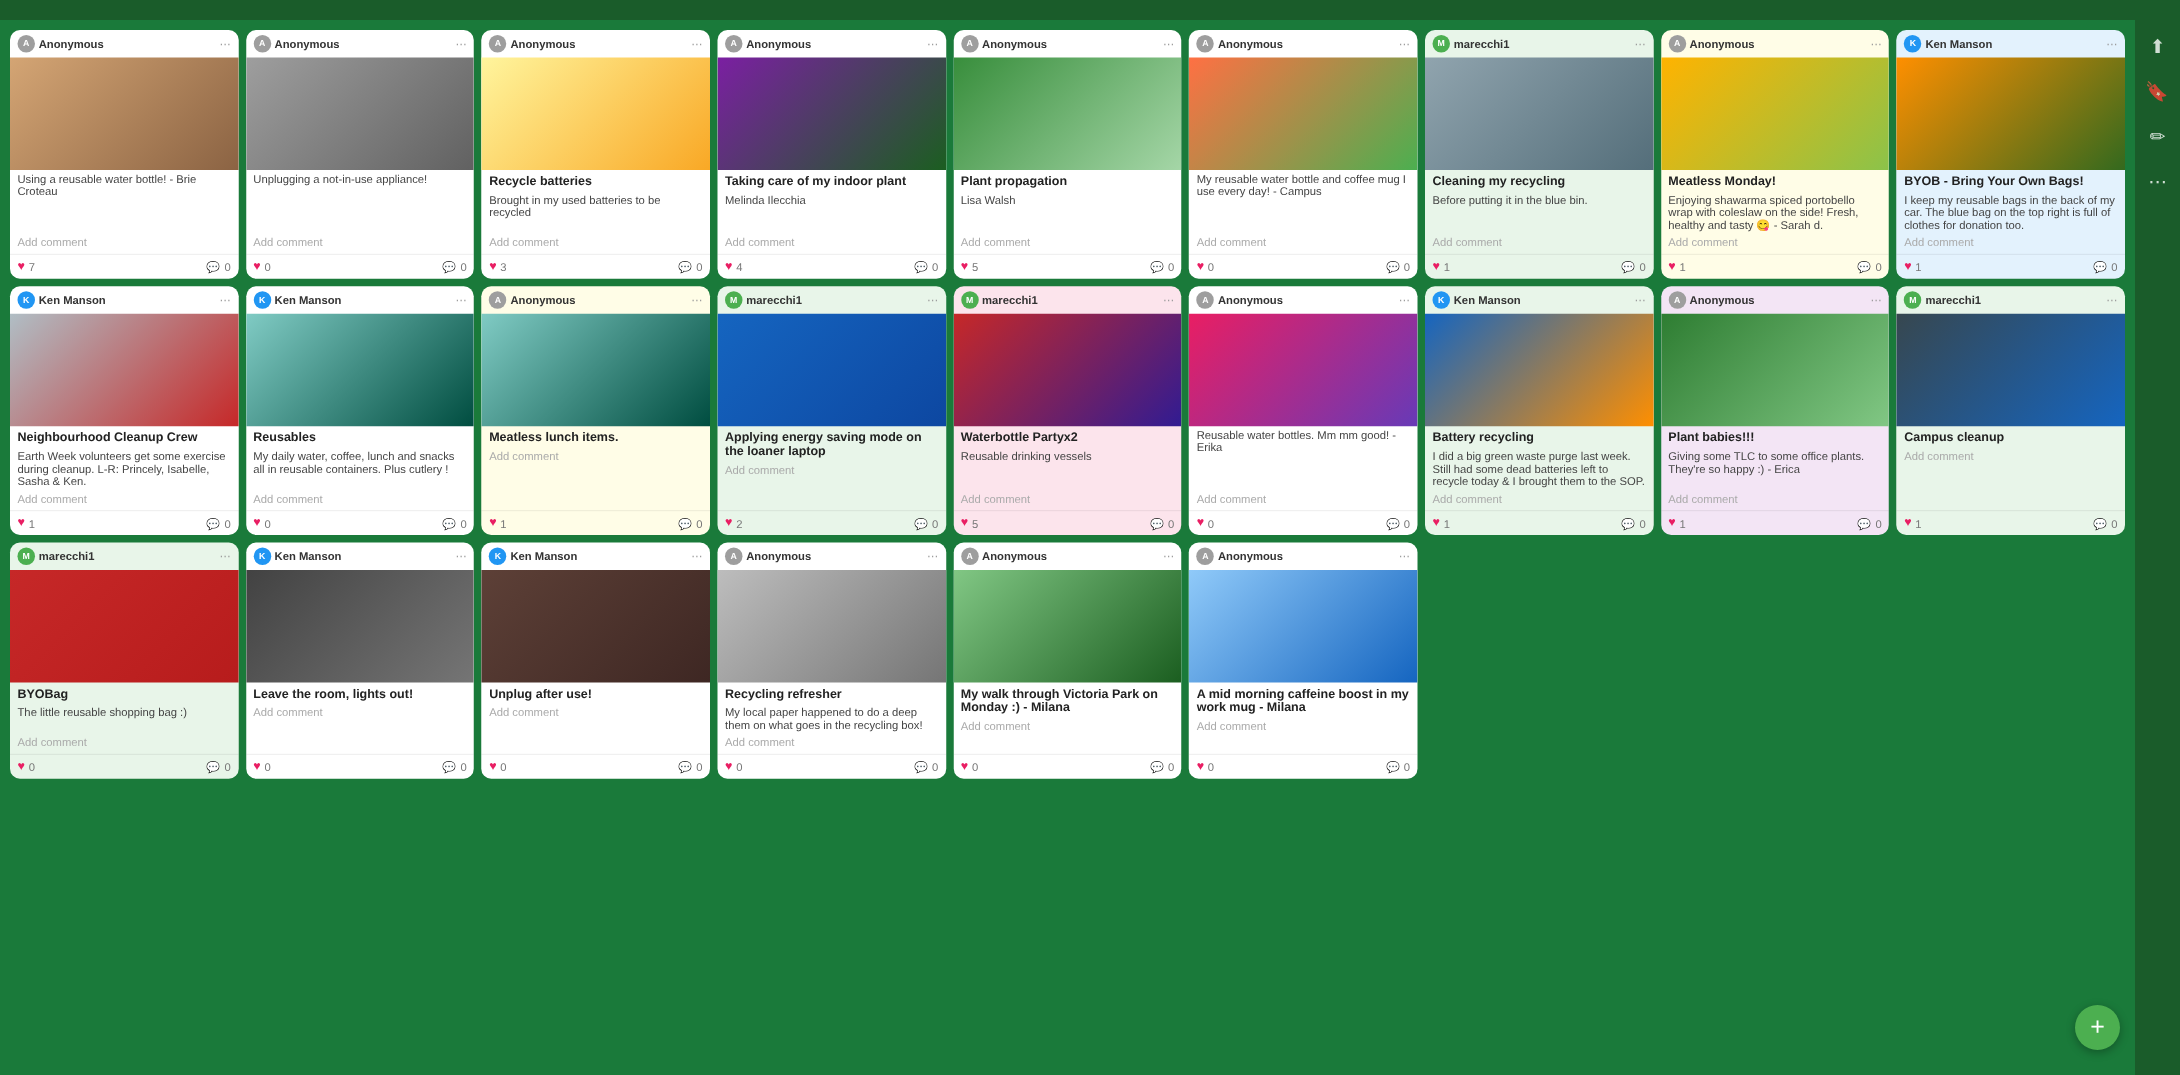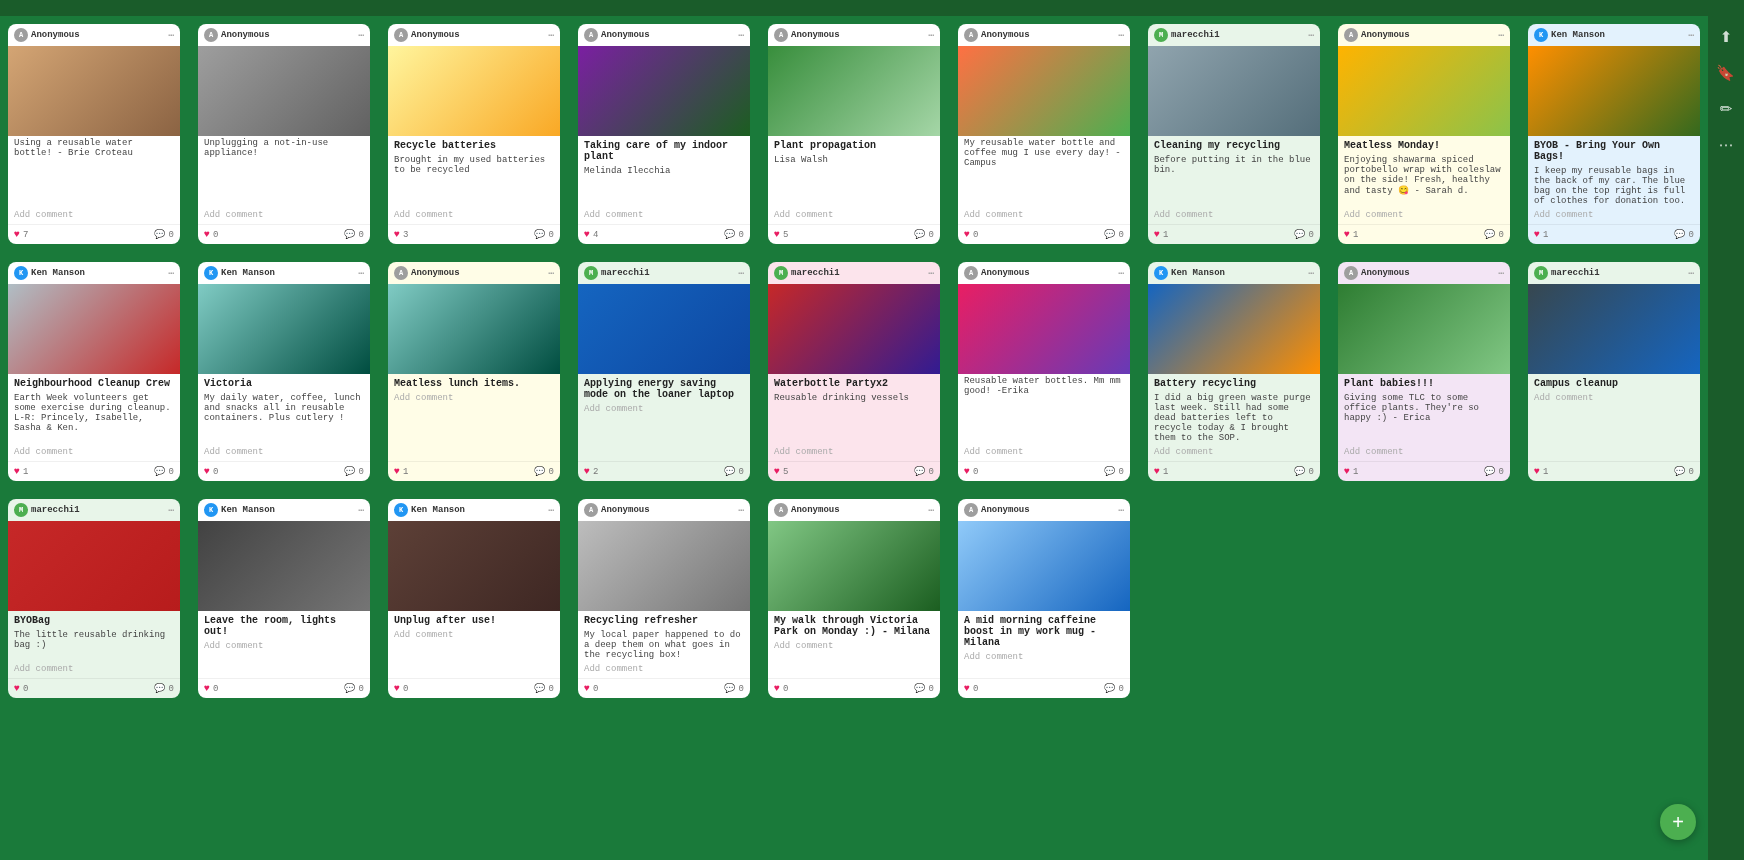--- a/index.html
+++ b/index.html
@@ -42,22 +42,21 @@
     }
     .board-area {
       flex: 1;
       overflow-y: auto;
       overflow-x: hidden;
       padding: 8px;
     }
     .board-grid {
       display: grid;
       grid-template-columns: repeat(10, 1fr);
-      gap: 18px;
-      font-family: Liberation Mono, monospace;
+      gap: 6px;
     }
     .card {
       background: white;
       border-radius: 8px;
       overflow: hidden;
       font-size: 10px;
       display: flex;
       flex-direction: column;
       min-height: 180px;
     }
@@ -383,21 +382,21 @@
   </div>
         <div class="card" style="background: rgb(255, 255, 255);">
     <div class="card-header">
       <div class="user">
         <div class="avatar" style="background:#2196f3">K</div>
         <span>Ken Manson</span>
       </div>
       <span class="menu-dots">⋯</span>
     </div>
     <div class="card-img-placeholder" style="background:linear-gradient(135deg,#80cbc4,#004d40); width:100%; height:90px;"></div>
-    <div class="card-title">Victoria</div>
+    <div class="card-title">Reusables</div>
     <div class="card-desc">My daily water, coffee, lunch and snacks all in reusable containers. Plus cutlery !</div>
     <div class="add-comment">Add comment</div>
     <div class="card-footer">
       <div class="like-row">
         <span class="heart">♥</span>
         <span>0</span>
       </div>
       <div class="like-row">
         <span>💬</span>
         <span>0</span>
@@ -567,21 +566,21 @@
         <div class="card" style="background: rgb(232, 245, 233);">
     <div class="card-header">
       <div class="user">
         <div class="avatar" style="background:#4caf50">M</div>
         <span>marecchi1</span>
       </div>
       <span class="menu-dots">⋯</span>
     </div>
     <div class="card-img-placeholder" style="background:linear-gradient(135deg,#c62828,#b71c1c); width:100%; height:90px;"></div>
     <div class="card-title">BYOBag</div>
-    <div class="card-desc">The little reusable drinking bag :)</div>
+    <div class="card-desc">The little reusable shopping bag :)</div>
     <div class="add-comment">Add comment</div>
     <div class="card-footer">
       <div class="like-row">
         <span class="heart">♥</span>
         <span>0</span>
       </div>
       <div class="like-row">
         <span>💬</span>
         <span>0</span>
       </div>

